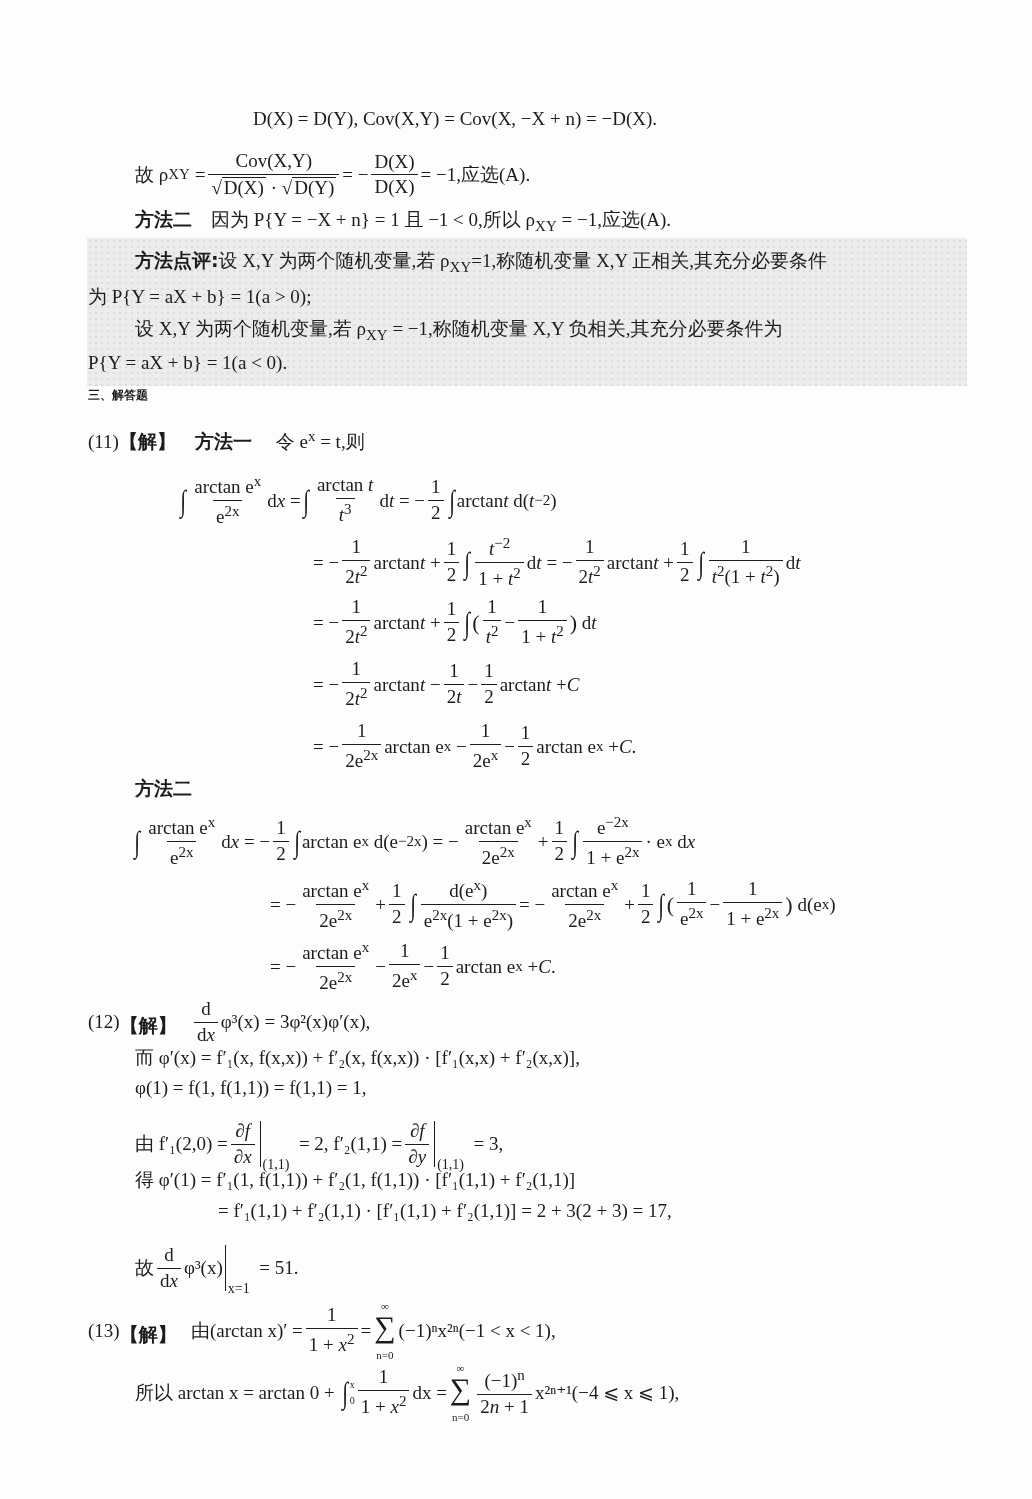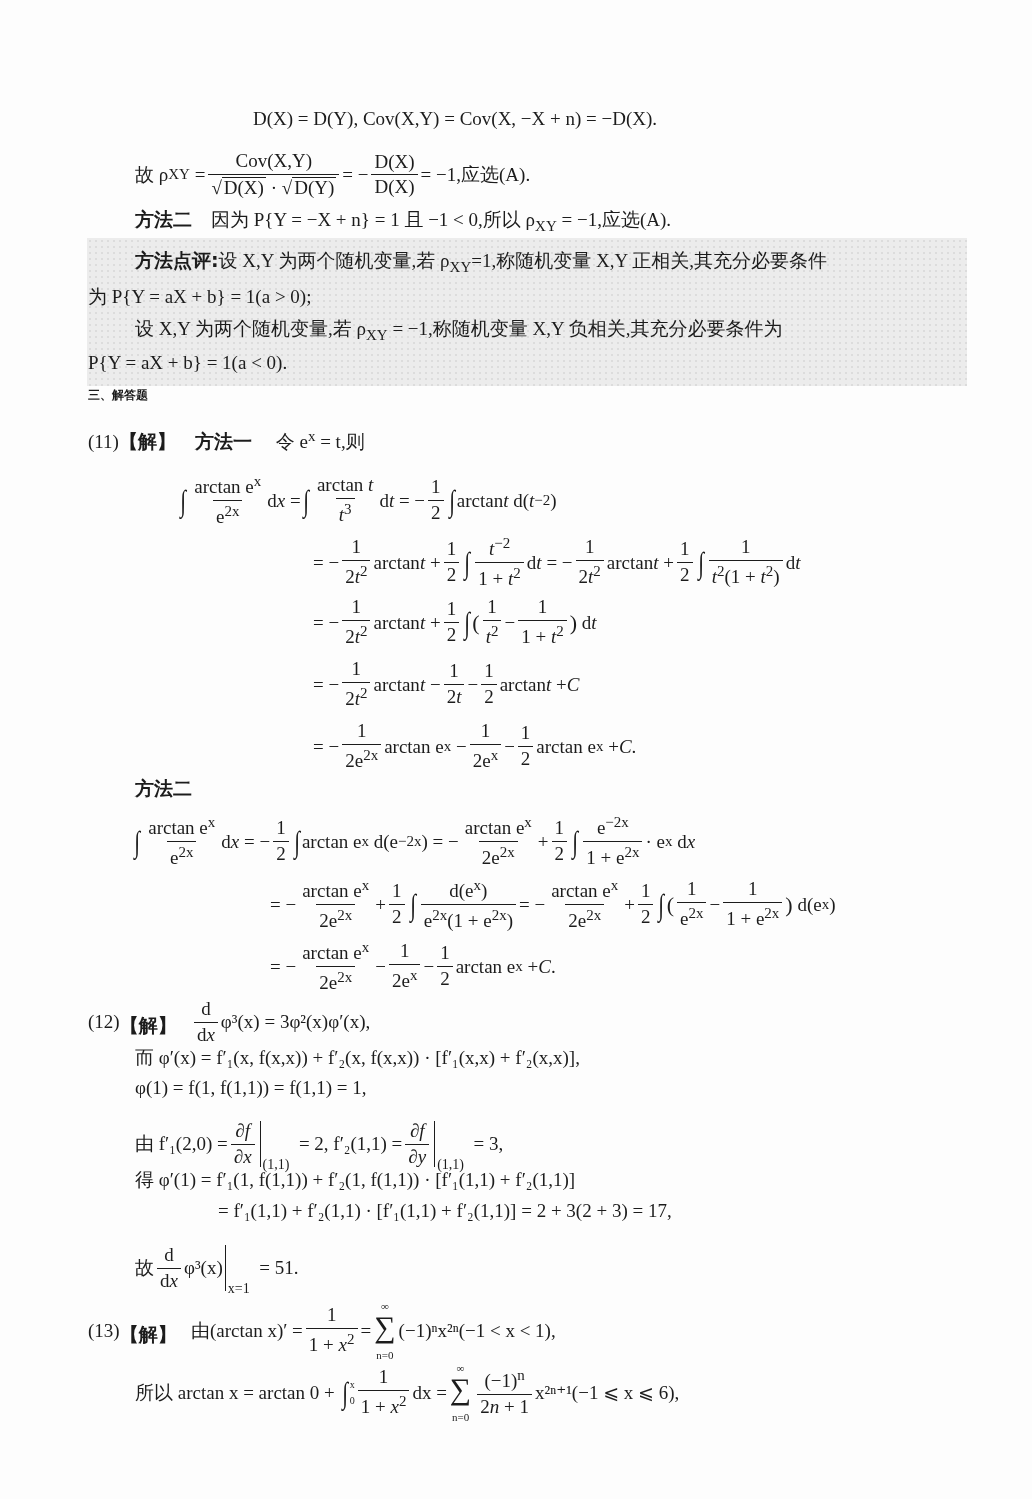--- a/index.html
+++ b/index.html
@@ -306,14 +306,14 @@
   <span>dx =</span>
   <span class="sum">
       <span class="t">∞</span>
       <span class="s">∑</span>
       <span class="b" style="font-weight:normal;font-family:inherit">n=0</span>
     </span>
   <span class="frac">
       <span class="n">(−1)<sup>n</sup></span>
       <span class="d">2<i class="v">n</i> + 1</span>
     </span>
-  <span>x²ⁿ⁺¹(−1 ⩽ x ⩽ 6),</span>
+  <span>x²ⁿ⁺¹(−4 ⩽ x ⩽ 1),</span>
 </div>
 
 </body></html>

